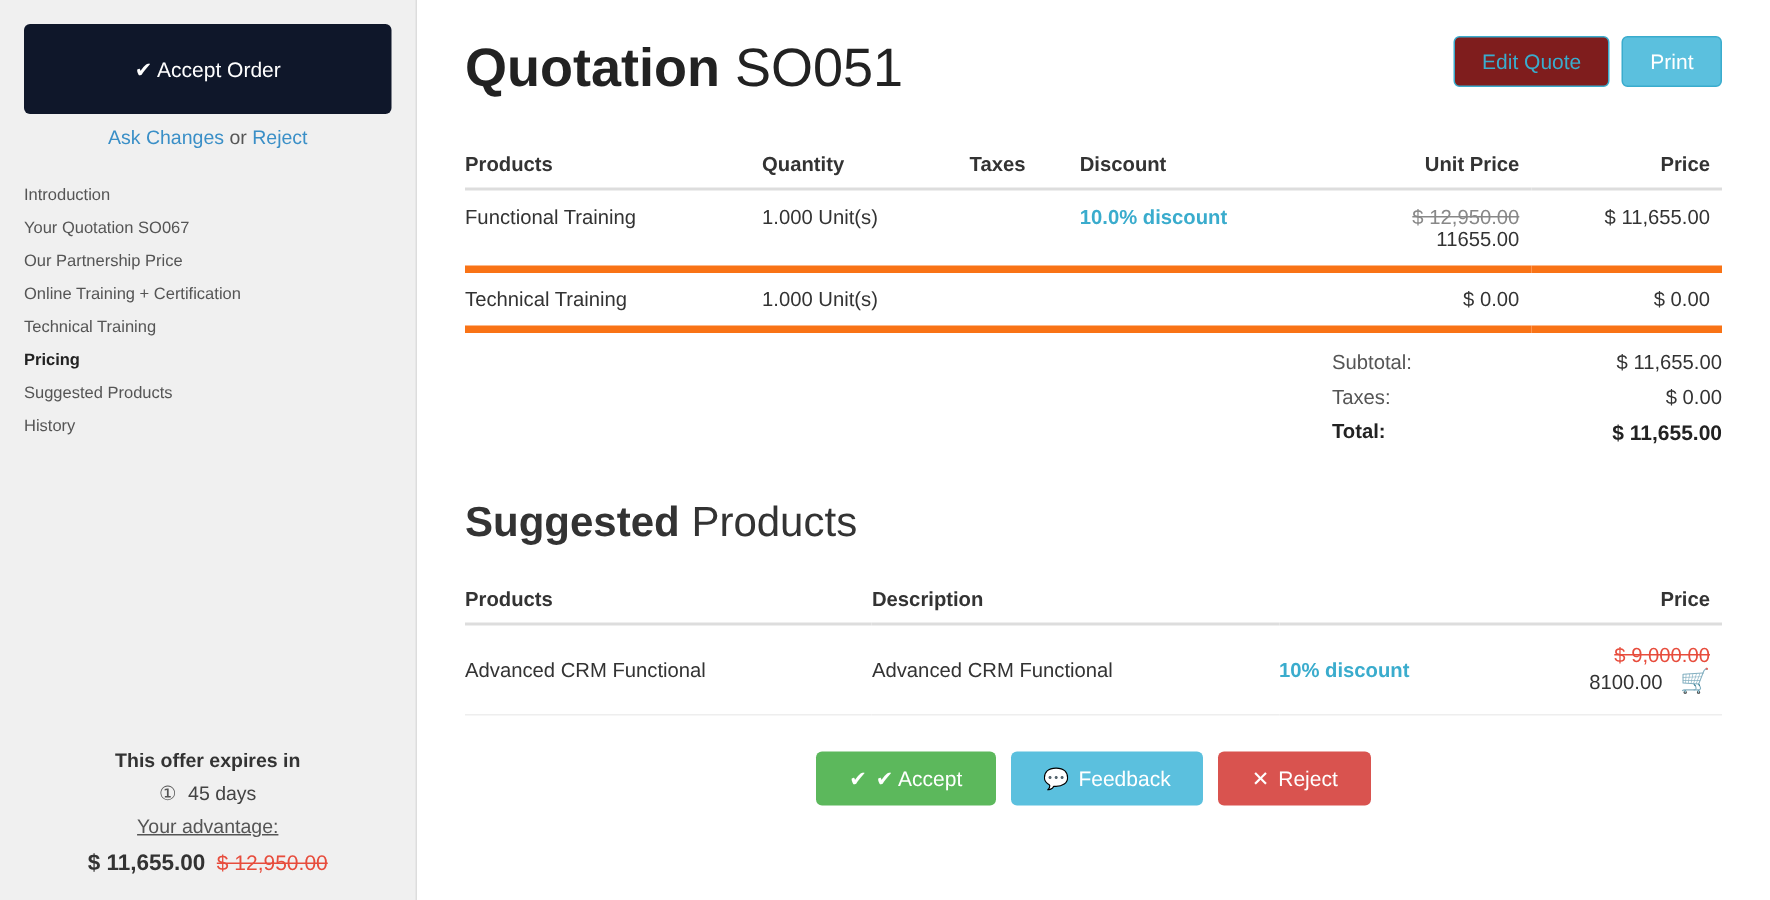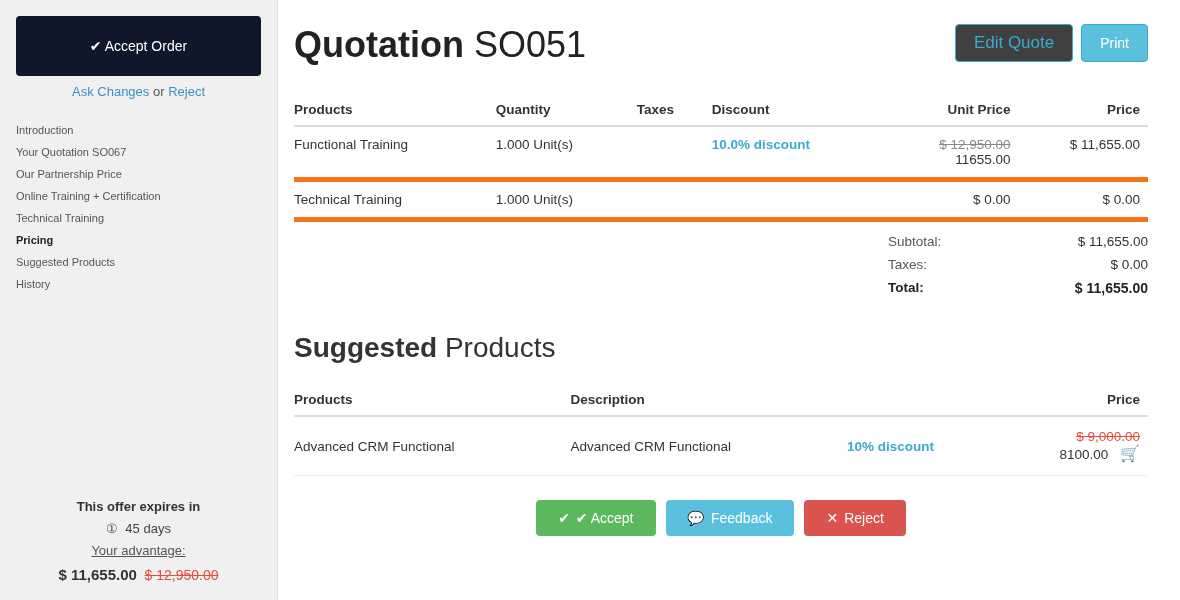--- a/index.html
+++ b/index.html
@@ -85,21 +85,21 @@
       text-decoration: line-through;
       font-size: 14px;
       margin-left: 4px;
     }
 
     
     #main {
       flex: 1;
       background: white;
       overflow-y: auto;
-      padding: 24px 32px 40px 16px;
+      padding: 24px 32px 40px 32px;
       position: relative;
     }
 
     
     .page-header {
       display: flex;
       justify-content: space-between;
       align-items: flex-start;
       margin-bottom: 28px;
     }
@@ -112,26 +112,26 @@
     }
     .page-title span.bold {
       font-weight: bold;
     }
     .header-actions {
       display: flex;
       gap: 8px;
     }
     .btn-outline {
       border: 1px solid #3aaccd;
-      background: #404040;
+      background: #7f1d1d;
       color: #3aaccd;
       padding: 8px 18px;
       border-radius: 4px;
       cursor: pointer;
-      font-size: 17px;
+      font-size: 14px;
     }
     .btn-primary-light {
       border: 1px solid #3aaccd;
       background: #5bc0de;
       color: white;
       padding: 8px 18px;
       border-radius: 4px;
       cursor: pointer;
       font-size: 14px;
     }

